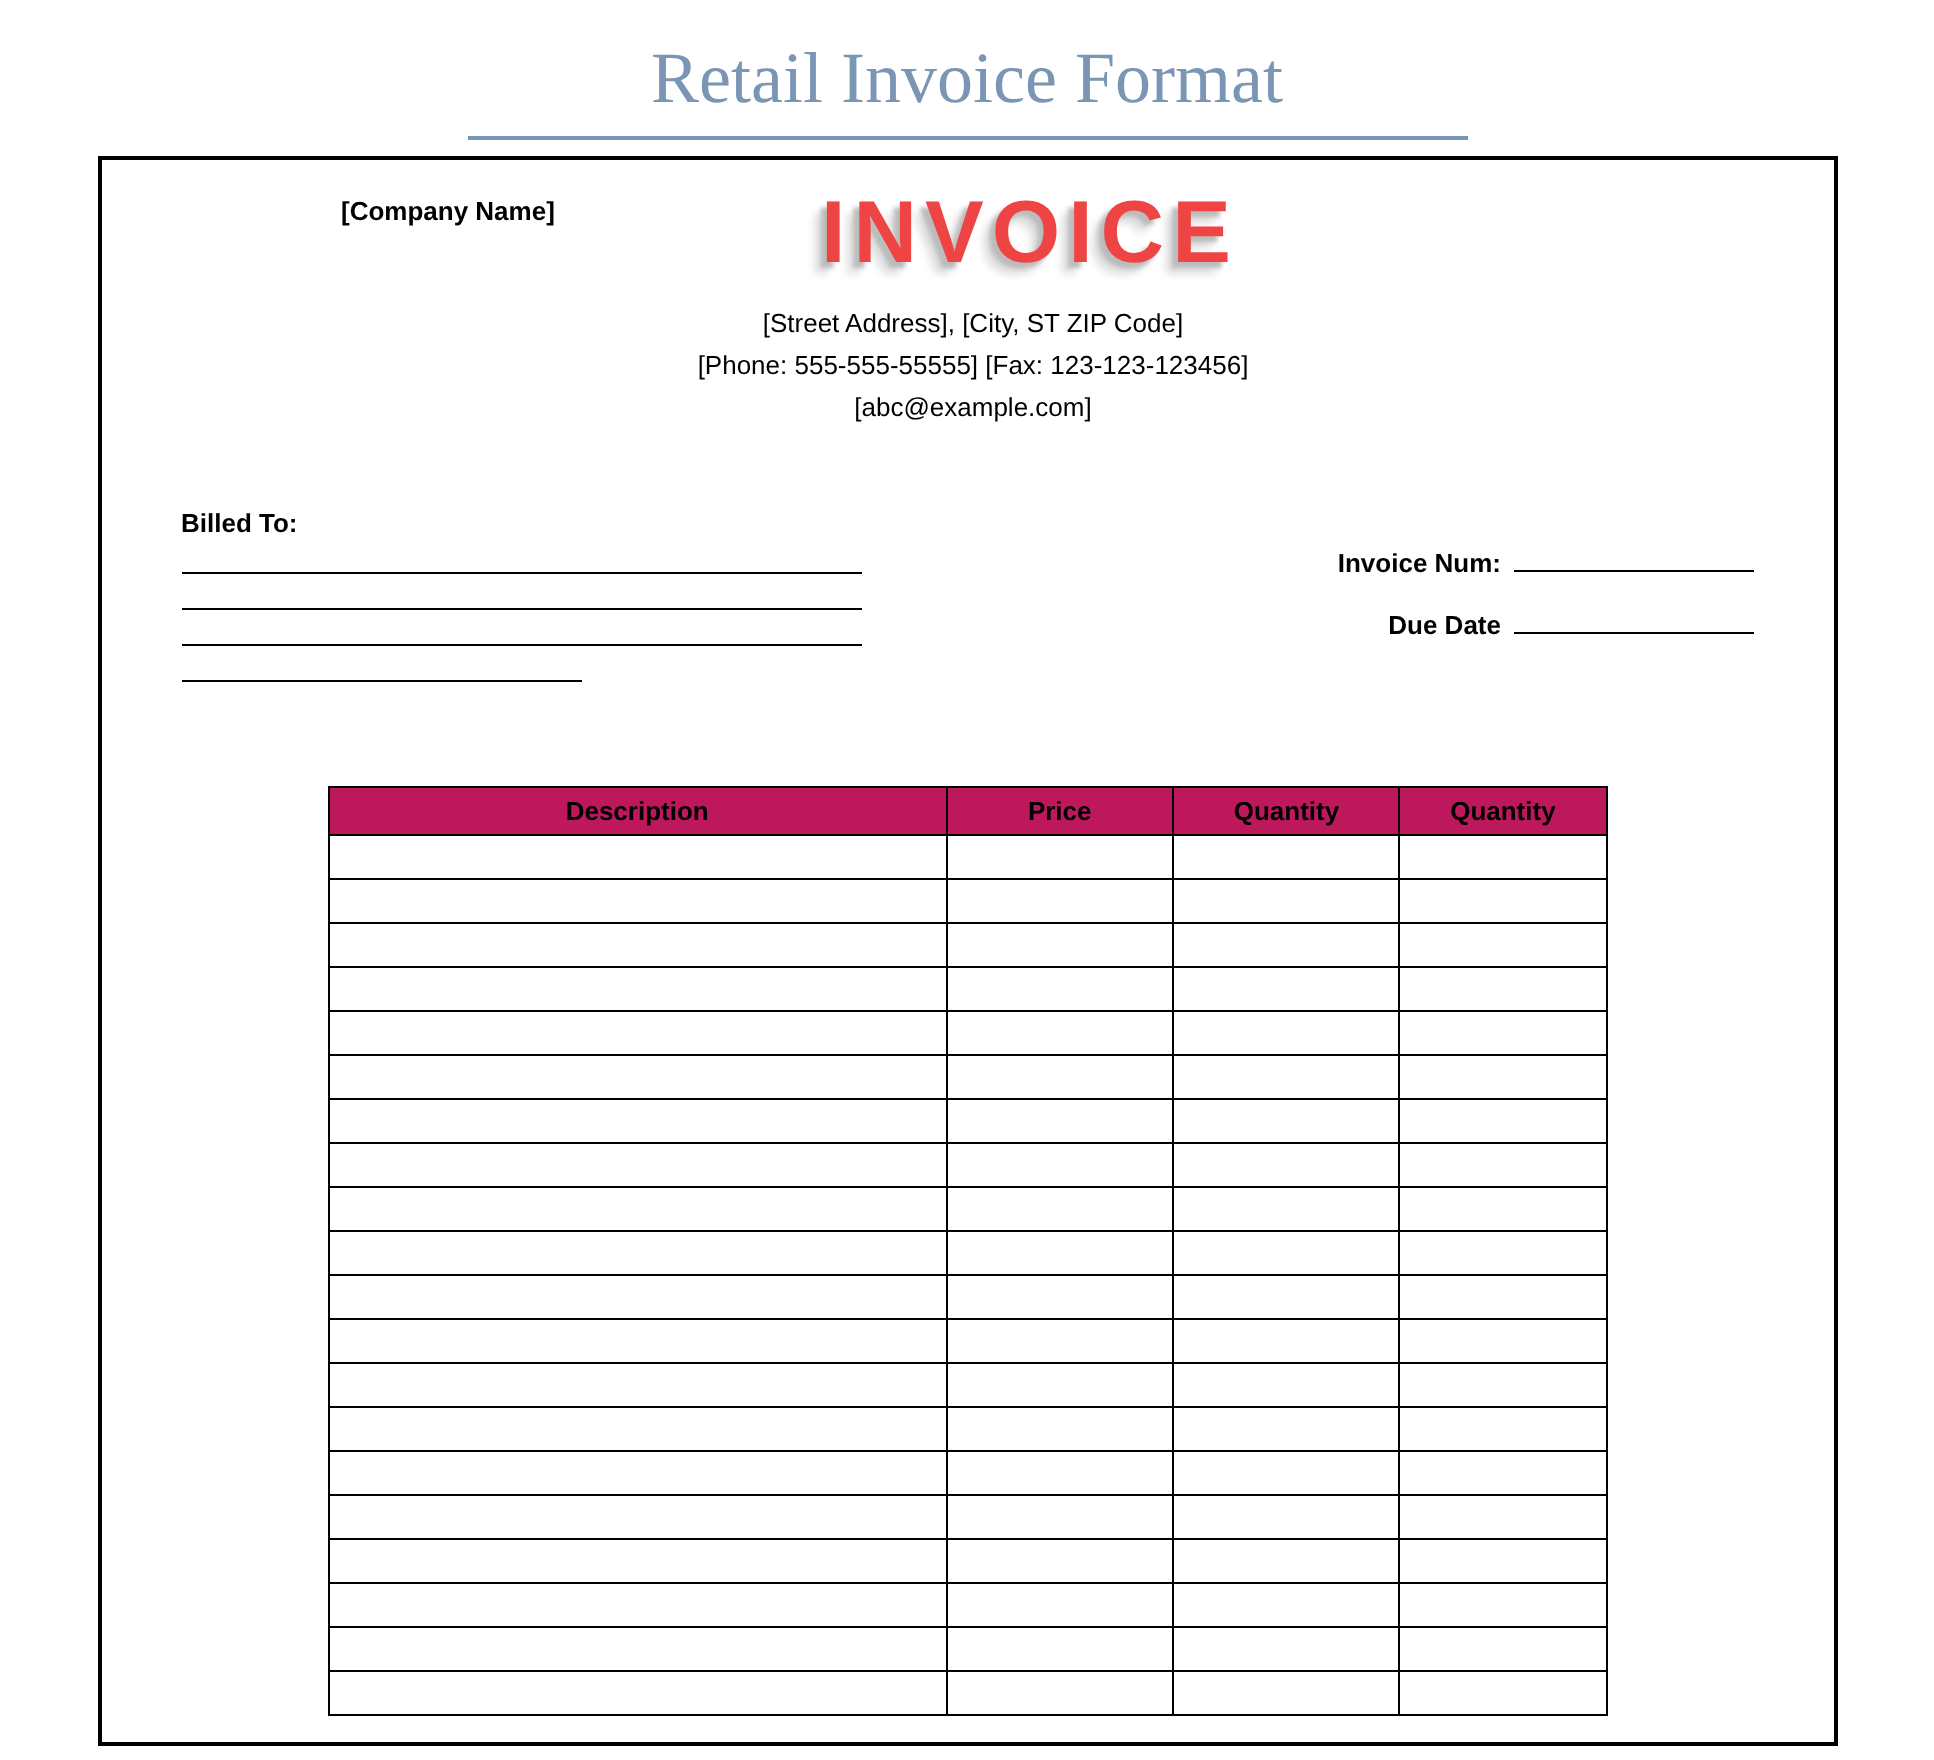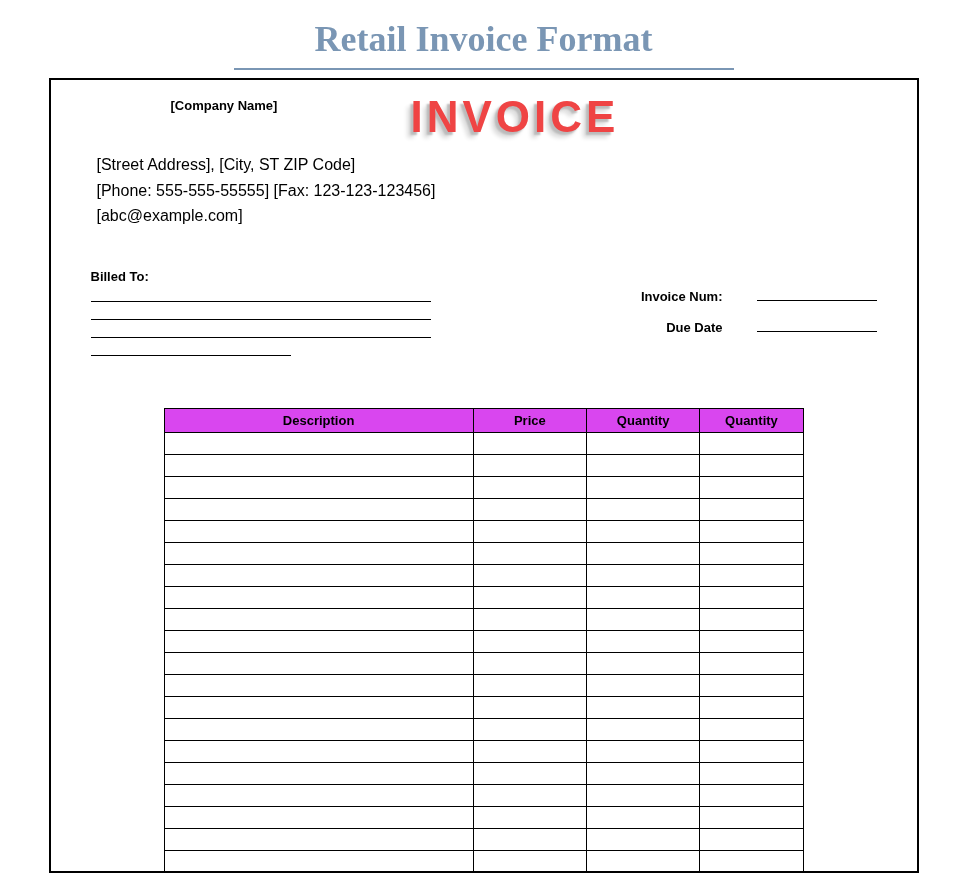--- a/index.html
+++ b/index.html
@@ -6,21 +6,21 @@
   body {
     font-family: Arial, sans-serif;
     background: #fff;
     width: 967px;
     height: 880px;
     position: relative;
   }
   .page-title {
     text-align: center;
     font-size: 36px;
-    font-weight: bold;
+    font-weight: normal;
     color: #7a96b4;
     padding: 18px 0 8px 0;
     font-family: Georgia, 'Times New Roman', serif;
   }
   .title-underline {
     width: 500px;
     height: 2px;
     background: #7a96b4;
     margin: 0 auto 8px auto;
   }
@@ -46,24 +46,25 @@
   .invoice-word {
     font-family: Impact, 'Arial Black', sans-serif;
     font-size: 44px;
     font-weight: 900;
     color: #ef4444;
     letter-spacing: 4px;
     text-shadow: -3px 3px 2px #bbb, -6px 6px 4px #ddd;
     padding-left: 20px;
   }
   .address-block {
-    font-size: 16px;
+    font-size: 13px;
     line-height: 1.6;
     margin-top: 10px;
     margin-left: 6px;
+    text-align: center;
   }
   .billed-section {
     margin-top: 40px;
     display: flex;
     justify-content: space-between;
   }
   .billed-left {
     width: 340px;
   }
   .billed-label {
@@ -84,39 +85,38 @@
   .billed-right {
     width: 300px;
     padding-top: 18px;
     font-size: 13px;
   }
   .field-row {
     display: flex;
     justify-content: flex-end;
     align-items: baseline;
     margin-bottom: 14px;
-    gap: 28px;
   }
   .field-label {
     font-weight: bold;
     margin-right: 6px;
   }
   .field-underline {
     border-bottom: 1px solid #000;
     width: 120px;
     display: inline-block;
     height: 14px;
   }
   .items-table {
     border-collapse: collapse;
     margin: 52px auto 0 auto;
     width: 640px;
   }
   .items-table th {
-    background: #d946ef;
+    background: #be185d;
     border: 1px solid #000;
     font-size: 13px;
     font-weight: bold;
     padding: 4px 6px;
     text-align: center;
   }
   .items-table td {
     border: 1px solid #000;
     height: 22px;
     font-size: 12px;

